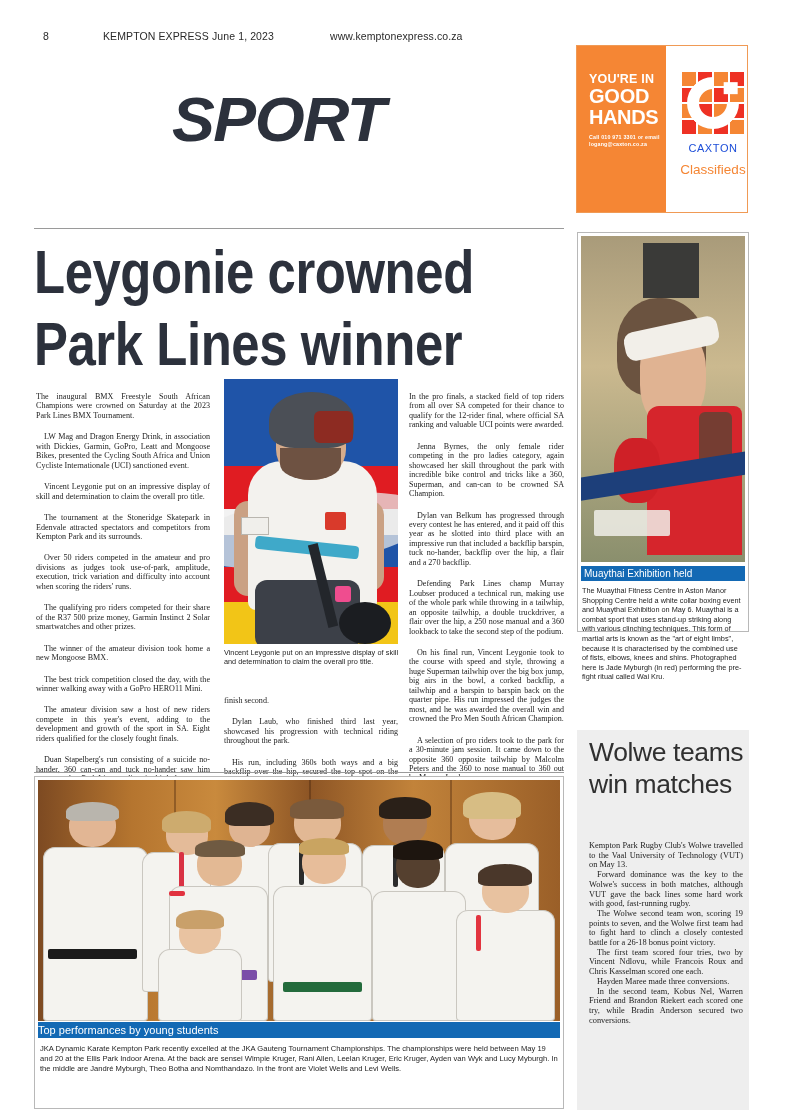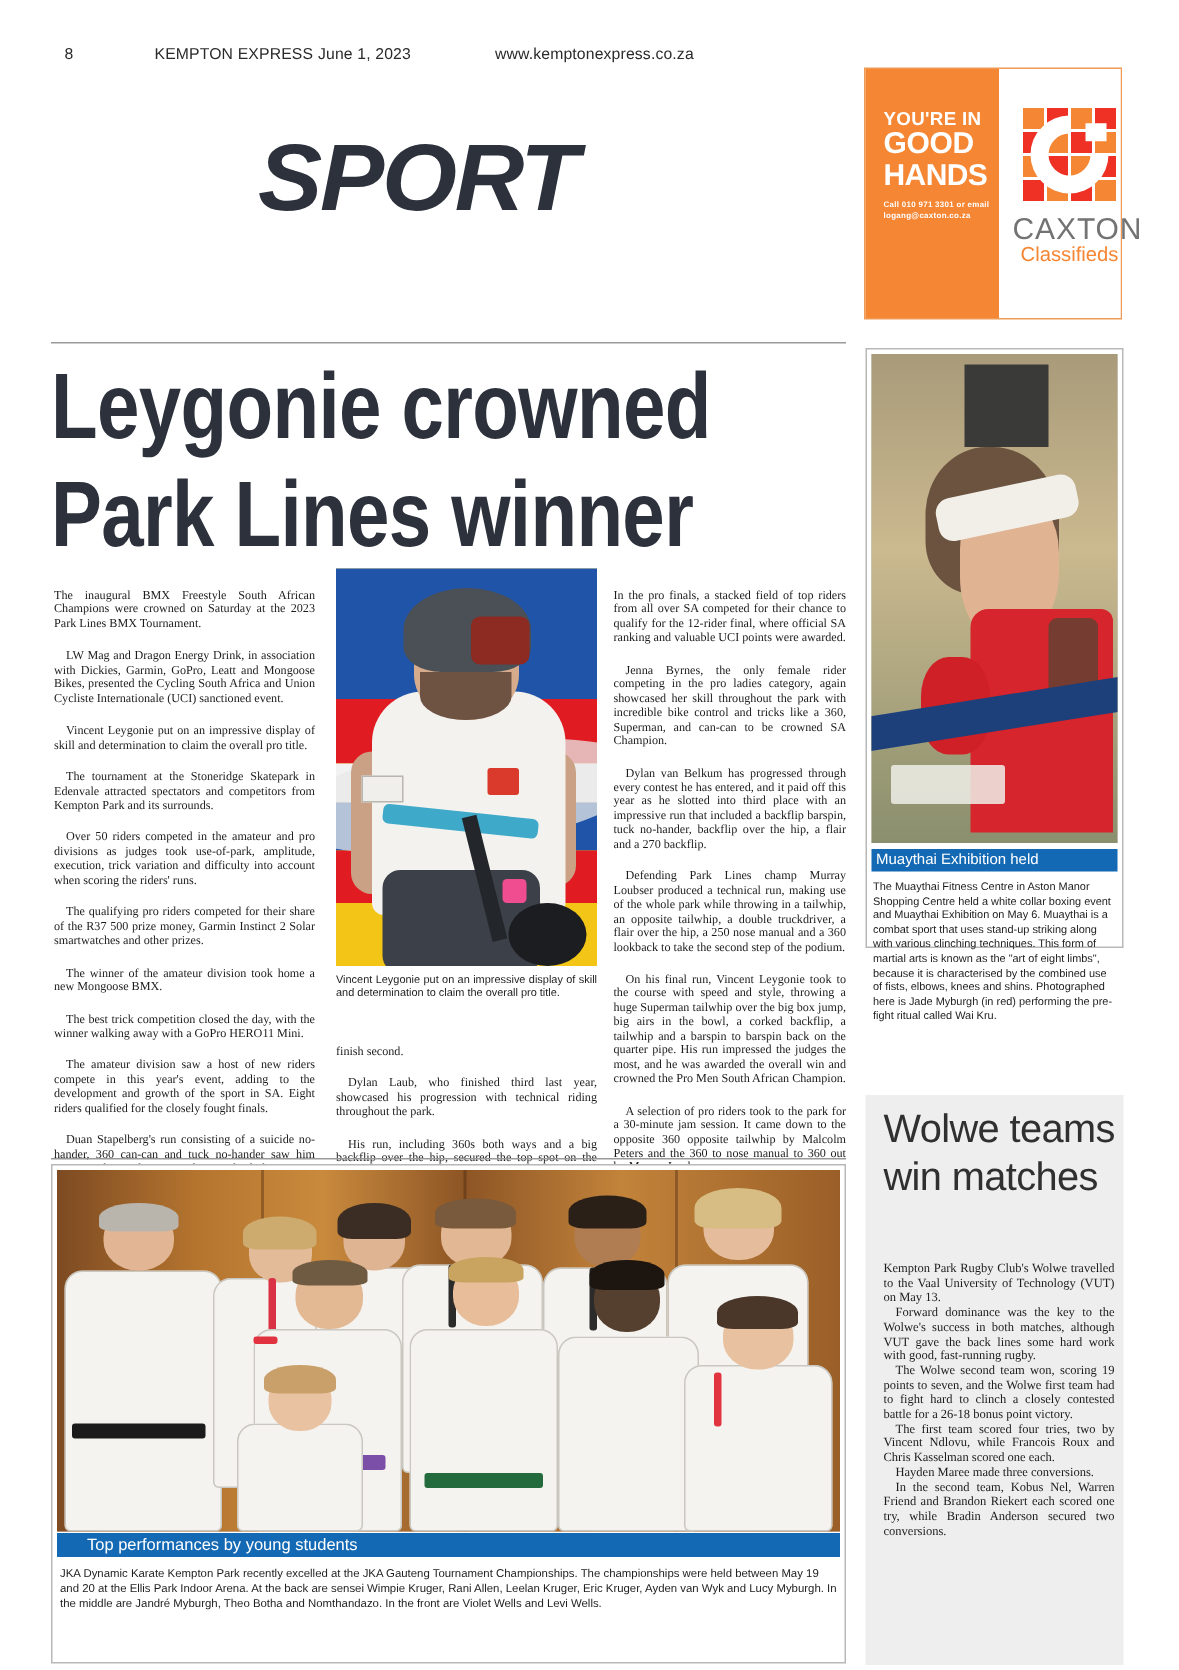--- a/index.html
+++ b/index.html
@@ -73,21 +73,21 @@
     border-right-color: transparent;
     transform: rotate(-45deg);
   }
   .c-mark::after {
     content: ""; position: absolute; right: -16px; top: 34%; width: 14px; height: 12px;
     background: #fff; transform: rotate(45deg);
   }
   .ad-caxton {
     position: absolute; left: 9px; top: 96px; width: 76px; text-align: center;
     font-family: "Liberation Sans", sans-serif;
-    font-size: 20px; font-weight: 400; color: #737373; letter-spacing: .6px;
+    font-size: 11px; font-weight: 400; color: #1d4ed8; letter-spacing: .6px;
   }
   .ad-class {
     position: absolute; left: 9px; top: 116px; width: 76px; text-align: center;
     font-family: "Liberation Sans", sans-serif;
     font-size: 13.5px; color: #f58634; letter-spacing: 0px;
   }
 
   
   .rule-top { position: absolute; left: 34px; top: 228px; width: 530px; height: 1px; background: #9a9a9a; }
   .rule-mid { position: absolute; left: 34px; top: 772px; width: 530px; height: 1px; background: #9a9a9a; }
@@ -213,21 +213,21 @@
   .kw-plank { position: absolute; top: 0; height: 100%; width: 2px; background: rgba(60,30,10,.35); }
   .gi { position: absolute; background: #f4f3ef; border-radius: 12px 12px 4px 4px; box-shadow: 0 0 0 1px rgba(160,155,145,.5) inset; }
   .hd { position: absolute; border-radius: 44% 44% 48% 48%; }
   .hair { position: absolute; border-radius: 50% 50% 20% 20%; }
   .belt { position: absolute; height: 10px; border-radius: 2px; }
   .med-ribbon { position: absolute; width: 5px; height: 42px; border-radius: 2px; }
   .kar-head {
     position: absolute; left: 38px; top: 1022px; width: 522px; height: 16px;
     background: #1369b4; color: #fff;
     font-family: "Liberation Sans", sans-serif;
-    font-size: 11px; line-height: 16px; padding-left: 20px;
+    font-size: 11px; line-height: 16px; padding-left: 0;
   }
   .kar-cap {
     position: absolute; left: 40px; top: 1044px; width: 518px;
     font-family: "Liberation Sans", sans-serif;
     font-size: 7.6px; line-height: 10.2px; color: #1d1d1d;
   }
 </style>
 </head>
 <body>
 

